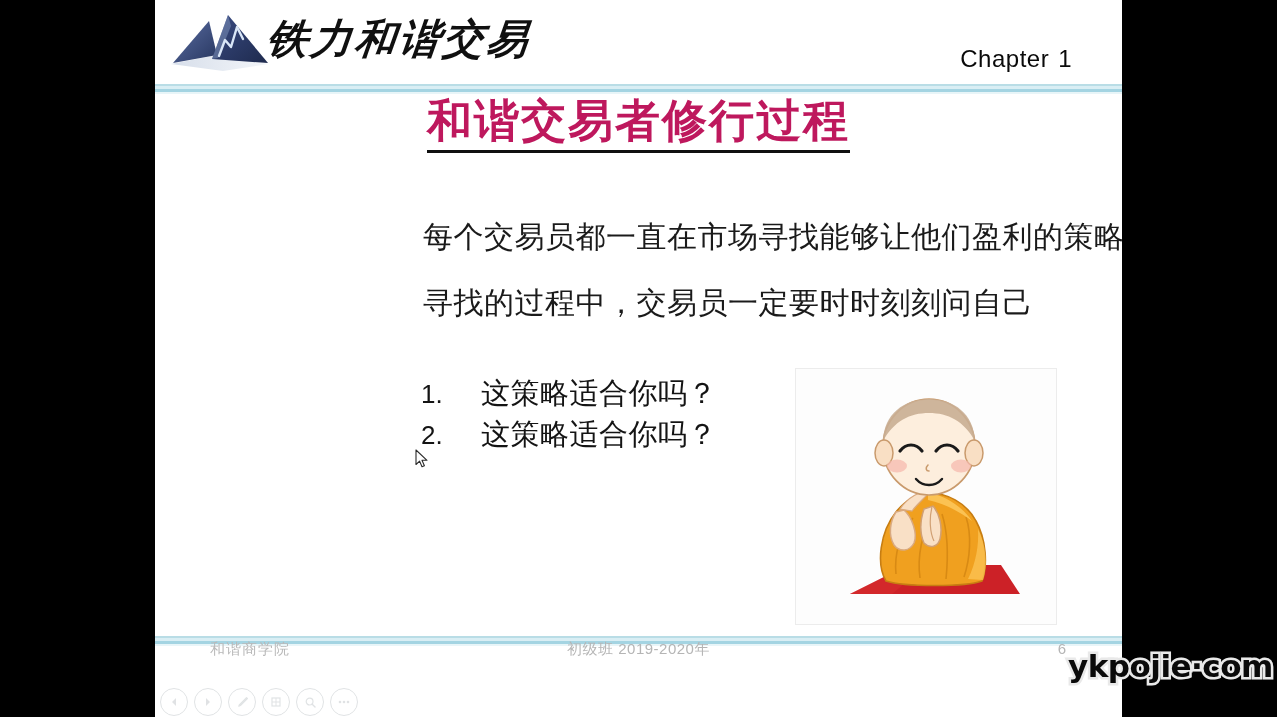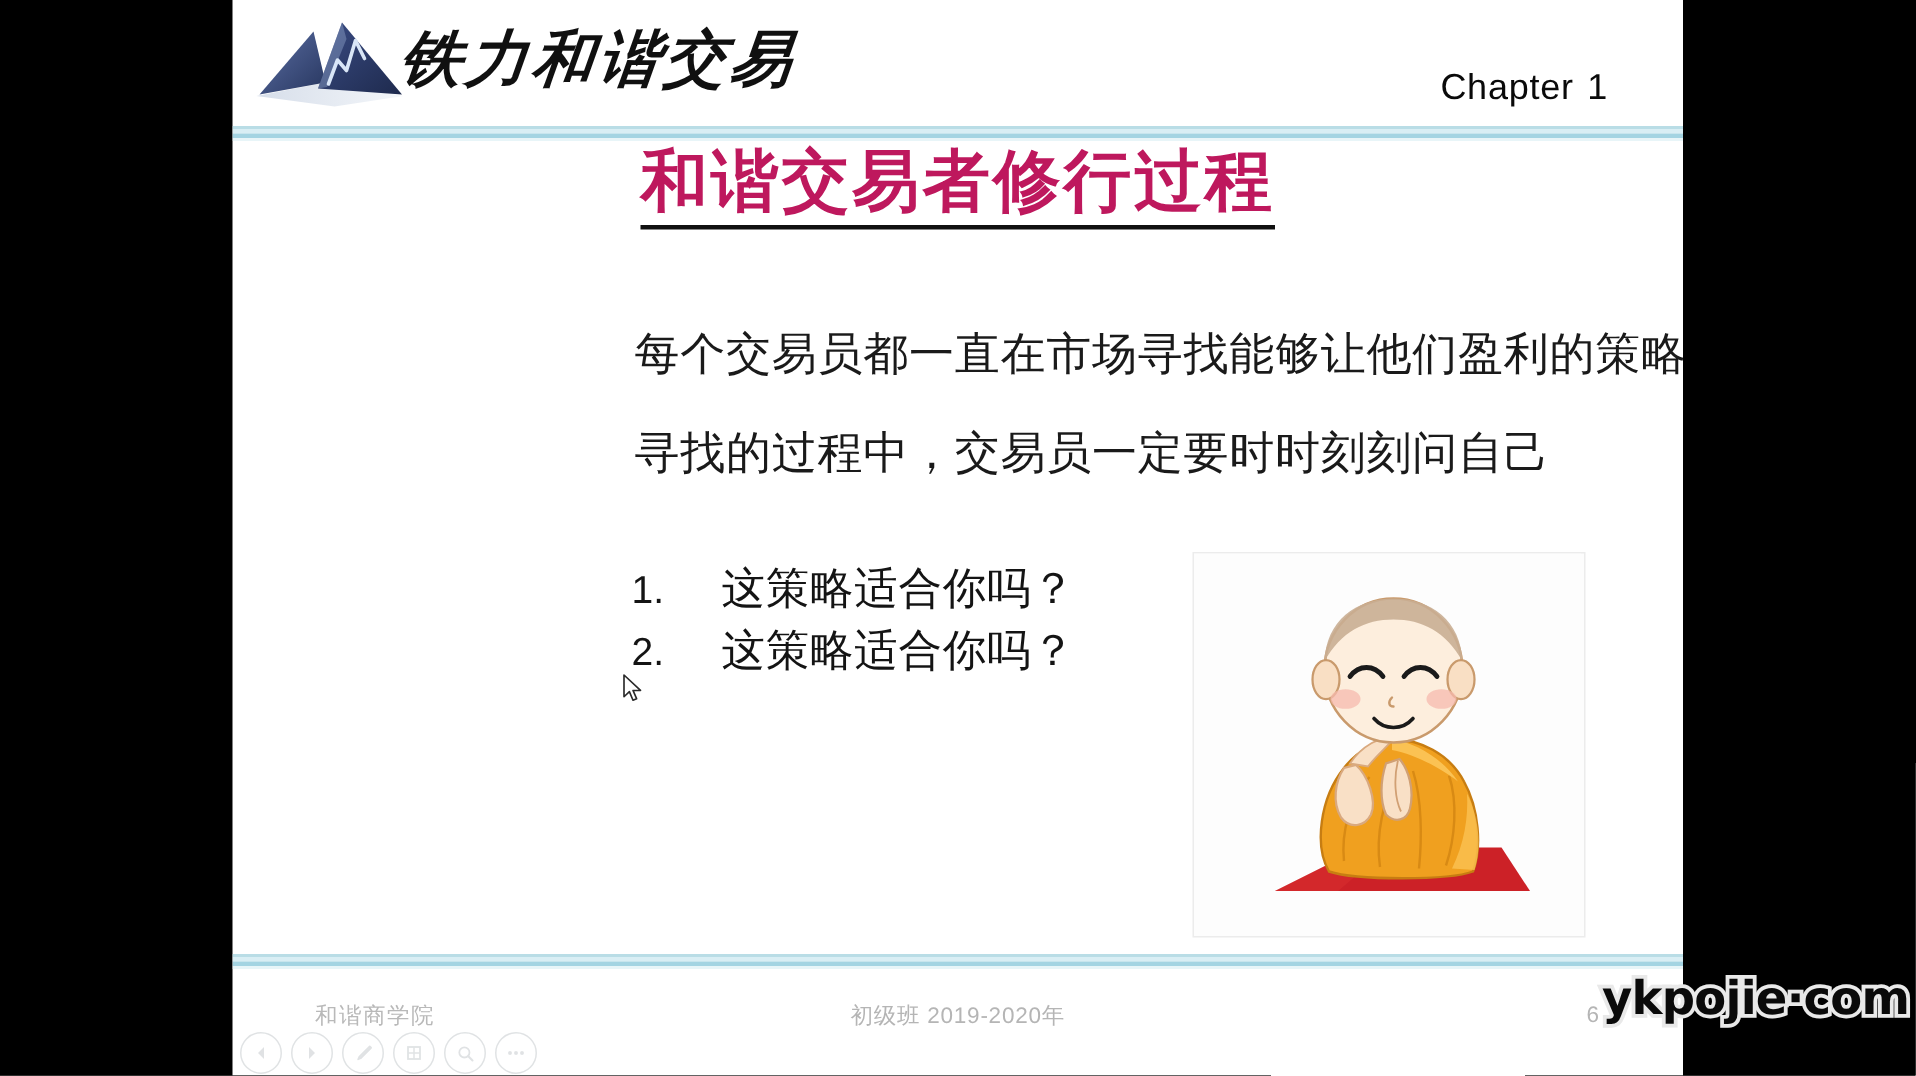--- a/index.html
+++ b/index.html
@@ -180,21 +180,21 @@
     height: 255px;
     background: #fdfdfd;
     border: 1px solid #ececec;
   }
   .monk-frame svg { display: block; }
 
   
   .footer-row {
     position: absolute;
     left: 0;
-    top: 668px;
+    top: 640px;
     width: 969px;
     height: 30px;
   }
   .footer-left {
     position: absolute;
     left: 55px; top: 0;
     font-family: "Liberation Sans", "DejaVu Sans", sans-serif;
     font-size: 15px;
     color: #b9b9b9;
     letter-spacing: 1px;

